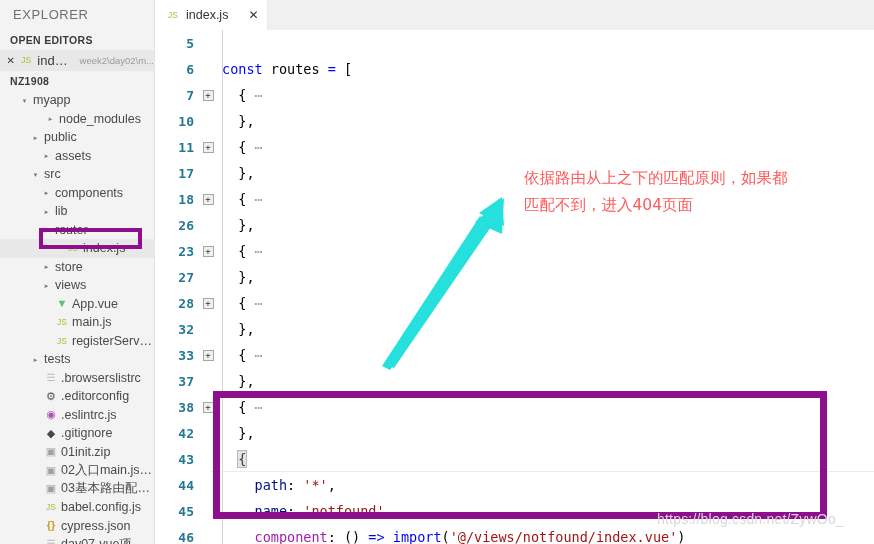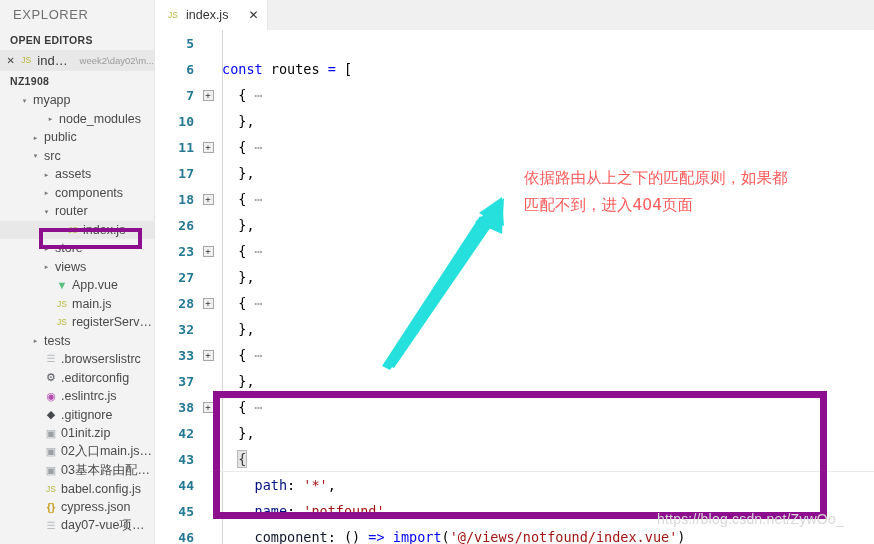--- a/index.html
+++ b/index.html
@@ -89,21 +89,21 @@
   }
   .content { padding-left:6px; white-space:pre; position:relative; }
   .indent-guide {
     position:absolute; left:67px; top:0; bottom:0; width:1px; background:#d3d3d3;
   }
   
   .kw  { color:#0000ff; }
   .plain { color:#000000; }
   .prop { color:#001080; }
   .str { color:#a31515; }
-  .fn  { color:#0f172a; }
+  .fn  { color:#a21caf; }
   .op  { color:#0000ff; }
   .imp { color:#0000ff; }
   .punct { color:#000000; }
   .folded { color:#a0a0a0; letter-spacing:1px; }
   .brkmatch { background:#e4e4e4; outline:1px solid #b9b9b9; }
 
   
   .sep-line { position:absolute; left:55px; right:0; height:1px; background:#ebebeb; }
 
   
@@ -155,31 +155,35 @@
           <span class="lbl">myapp</span>
         </div>
         <div class="tree-row" style="padding-left: 45px;">
           <span class="twisty">▸</span>
           <span class="lbl">node_modules</span>
         </div>
         <div class="tree-row" style="padding-left: 30px;">
           <span class="twisty">▸</span>
           <span class="lbl">public</span>
         </div>
+        <div class="tree-row" style="padding-left: 41px;">
+          <span class="twisty">▸</span>
+          <span class="lbl">assets</span>
+        </div>
         <div class="tree-row" style="padding-left: 30px;">
           <span class="twisty">▾</span>
           <span class="lbl">src</span>
         </div>
         <div class="tree-row" style="padding-left: 41px;">
           <span class="twisty">▸</span>
-          <span class="lbl">assets</span>
-        </div>
-        <div class="tree-row" style="padding-left: 41px;">
-          <span class="twisty">▸</span>
           <span class="lbl">components</span>
+        </div>
+        <div class="tree-row" style="padding-left: 41px;">
+          <span class="twisty">▸</span>
+          <span class="lbl">lib</span>
         </div>
         <div class="tree-row" style="padding-left: 41px;">
           <span class="twisty">▾</span>
           <span class="lbl">router</span>
         </div>
         <div class="tree-row selected" style="padding-left: 52px;">
           <span class="twisty"></span>
           <span class="ficon js-ico">JS</span>
           <span class="lbl">index.js</span>
         </div>

